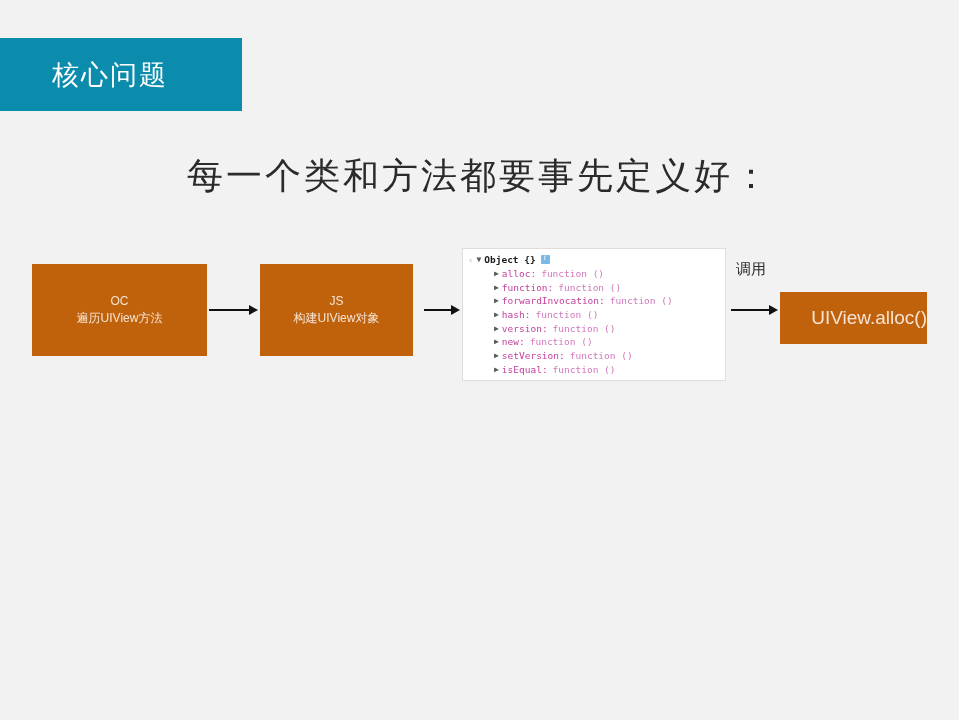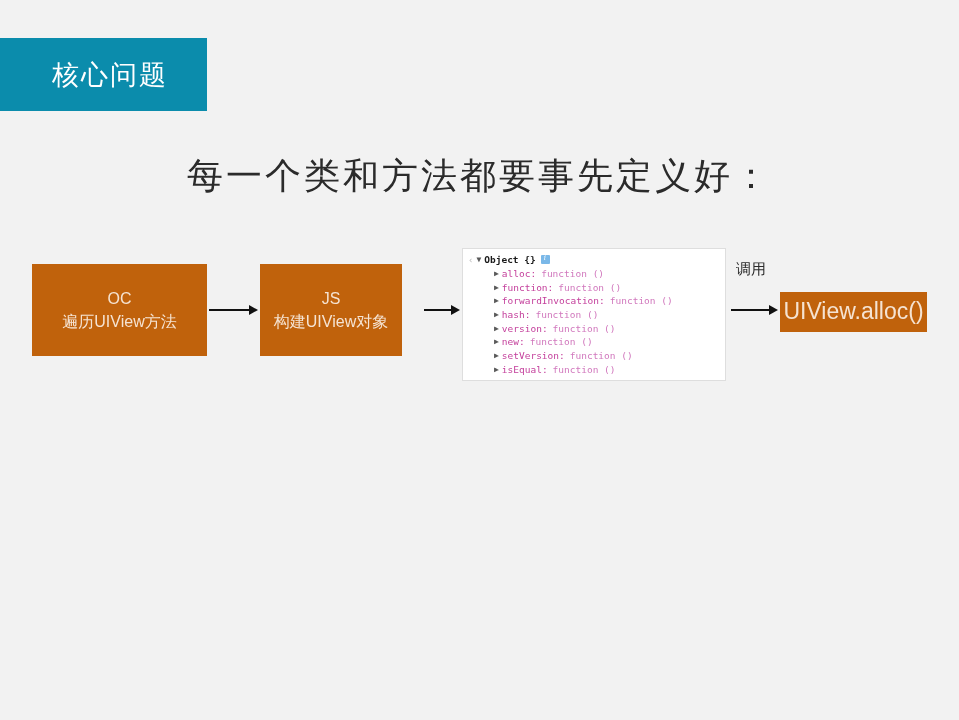--- a/index.html
+++ b/index.html
@@ -13,21 +13,21 @@
     font-family: "Liberation Sans", sans-serif;
     overflow: hidden;
     position: relative;
   }
 
   
   .section-banner {
     position: absolute;
     left: 0;
     top: 38px;
-    width: 207px;
+    width: 242px;
     height: 73px;
     background: #0b8cac;
     display: flex;
     align-items: center;
   }
   .section-banner-label {
     color: #ffffff;
     font-size: 27px;
     letter-spacing: 2px;
     padding-left: 52px;
@@ -61,44 +61,45 @@
   .flow-box {
     position: absolute;
     background: #c0620c;
     color: #f5e3d2;
     display: flex;
     flex-direction: column;
     align-items: center;
     justify-content: center;
     text-align: center;
     line-height: 1.45;
-    font-size: 16px;
+    font-size: 12px;
     box-sizing: border-box;
   }
   .flow-box .line1 { display: block; }
   .flow-box .line2 { display: block; }
 
   #box-oc {
     left: 32px;
     top: 24px;
     width: 175px;
     height: 92px;
   }
   #box-js {
     left: 260px;
     top: 24px;
-    width: 142px;
+    width: 153px;
     height: 92px;
   }
   #box-call {
     left: 780px;
     top: 52px;
     width: 147px;
-    height: 40px;
-    font-size: 23px;
+    height: 52px;
+    font-size: 19px;
+    align-items: flex-end;
   }
 
   
   .arrow {
     position: absolute;
     height: 12px;
     display: flex;
     align-items: center;
   }
   .arrow .shaft {

